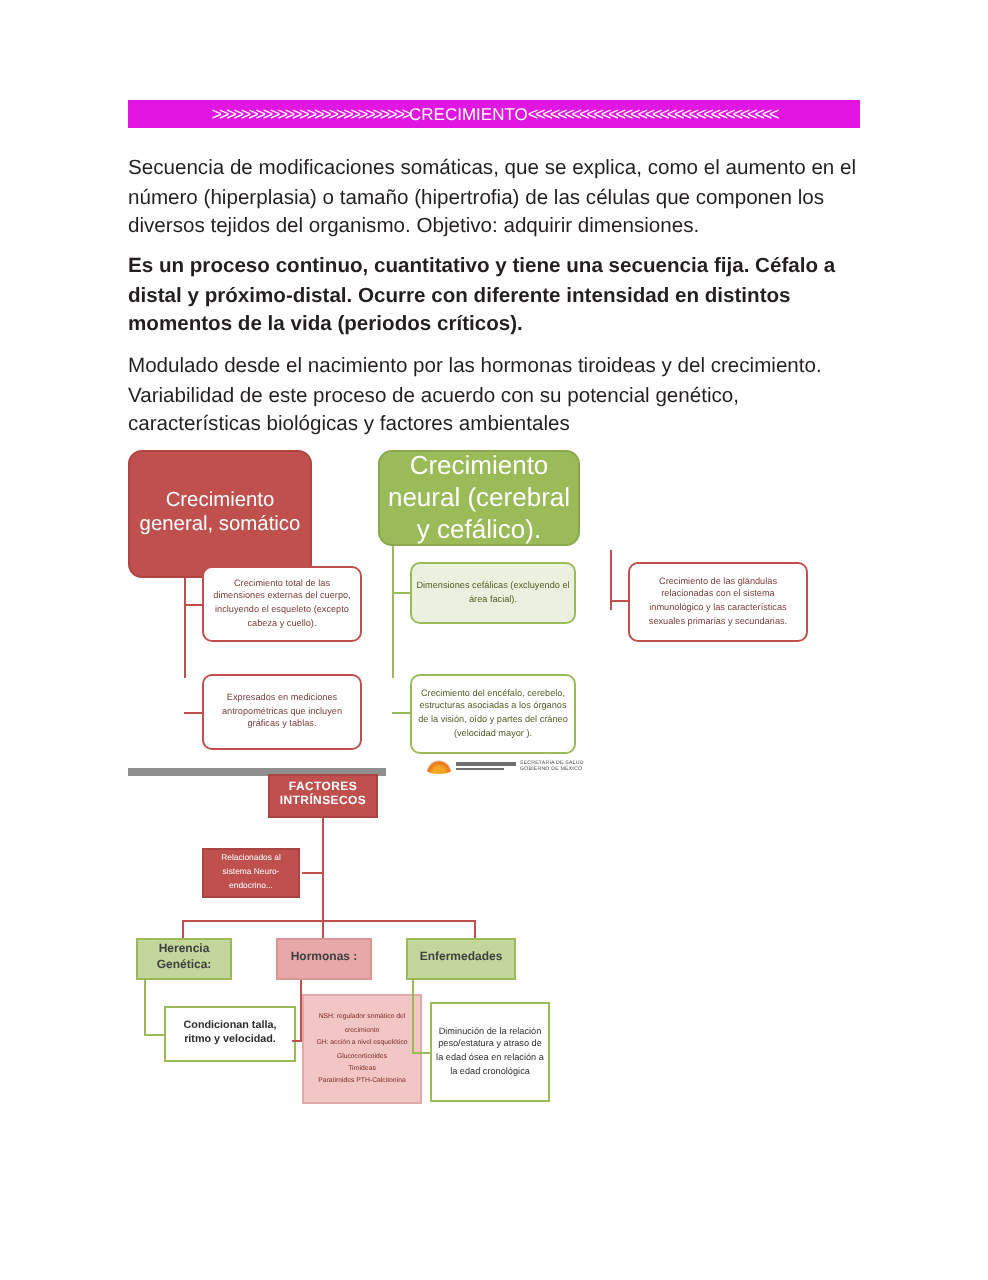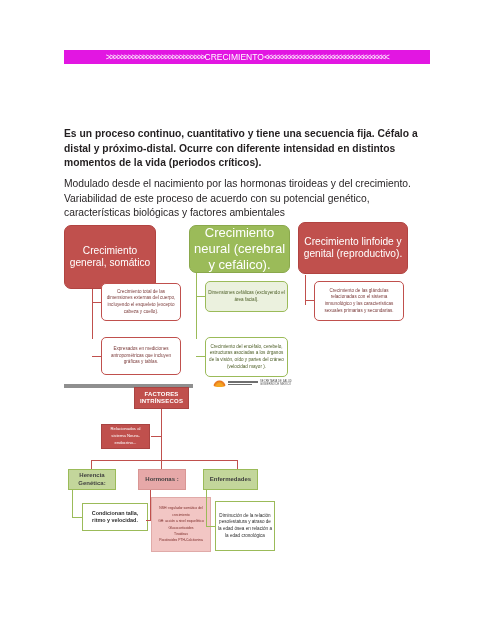--- a/index.html
+++ b/index.html
@@ -195,20 +195,21 @@
 </style>
 </head>
 <body>
 
 <div id="page">
 
   <div class="banner">
     <span class="arrows">&gt;&gt;&gt;&gt;&gt;&gt;&gt;&gt;&gt;&gt;&gt;&gt;&gt;&gt;&gt;&gt;&gt;&gt;&gt;&gt;&gt;&gt;&gt;&gt;&gt;&gt;&gt;</span><span class="word">CRECIMIENTO</span><span class="arrows">&lt;&lt;&lt;&lt;&lt;&lt;&lt;&lt;&lt;&lt;&lt;&lt;&lt;&lt;&lt;&lt;&lt;&lt;&lt;&lt;&lt;&lt;&lt;&lt;&lt;&lt;&lt;&lt;&lt;&lt;&lt;&lt;&lt;&lt;</span>
   </div>
 
+  <div id="para1" class="para">Secuencia de modificaciones somáticas, que se explica, como el aumento en el número (hiperplasia) o tamaño (hipertrofia) de las células que componen los diversos tejidos del organismo. Objetivo: adquirir dimensiones.</div>
   <div id="para3" class="para">Modulado desde el nacimiento por las hormonas tiroideas y del crecimiento. Variabilidad de este proceso de acuerdo con su potencial genético, características biológicas y factores ambientales</div>
   <div id="para2" class="para bold">Es un proceso continuo, cuantitativo y tiene una secuencia fija. Céfalo a distal y próximo-distal. Ocurre con diferente intensidad en distintos momentos de la vida (periodos críticos).</div>
 
   <div class="ln" style="left:92px; top:273px; width:1px; height:66px;"></div>
   <div class="ln" style="left:92px; top:302px; width:9px; height:1px;"></div>
   <div class="ln" style="left:92px; top:356px; width:9px; height:1px;"></div>
 
   <div class="ln g" style="left:196px; top:273px; width:1px; height:66px;"></div>
   <div class="ln g" style="left:196px; top:296px; width:9px; height:1px;"></div>
   <div class="ln g" style="left:196px; top:356px; width:9px; height:1px;"></div>
@@ -229,23 +230,20 @@
   <div class="box hdr-green" style="left:189px; top:225px; width:101px; height:48px;">
     <span>Crecimiento neural (cerebral y cefálico).</span>
   </div>
   <div class="box sub-green" style="left:205px; top:281px; width:83px; height:31px;">
     <span>Dimensiones cefálicas (excluyendo el área facial).</span>
   </div>
   <div class="box sub-green-w" style="left:205px; top:337px; width:83px; height:40px;">
     <span>Crecimiento del encéfalo, cerebelo, estructuras asociadas a los órganos de la visión, oído y partes del cráneo (velocidad mayor ).</span>
   </div>
 
-  <div class="box hdr-red" style="left:298px; top:222px; width:110px; height:52px;">
-    <span>Crecimiento linfoide y genital (reproductivo).</span>
-  </div>
   <div class="box sub-red" style="left:314px; top:281px; width:90px; height:40px;">
     <span>Crecimiento de las glándulas relacionadas con el sistema inmunológico y las características sexuales primarias y secundarias.</span>
   </div>
 
   <div class="greybar" style="left:64px; top:384px; width:66px;"></div>
   <div class="greybar" style="left:130px; top:384px; width:63px;"></div>
 
   <div class="logo-strip" style="left:213px; top:378px; width:108px; height:10px;">
     <div class="logo-sun"></div>
     <div class="logo-bars" style="width:30px;">

